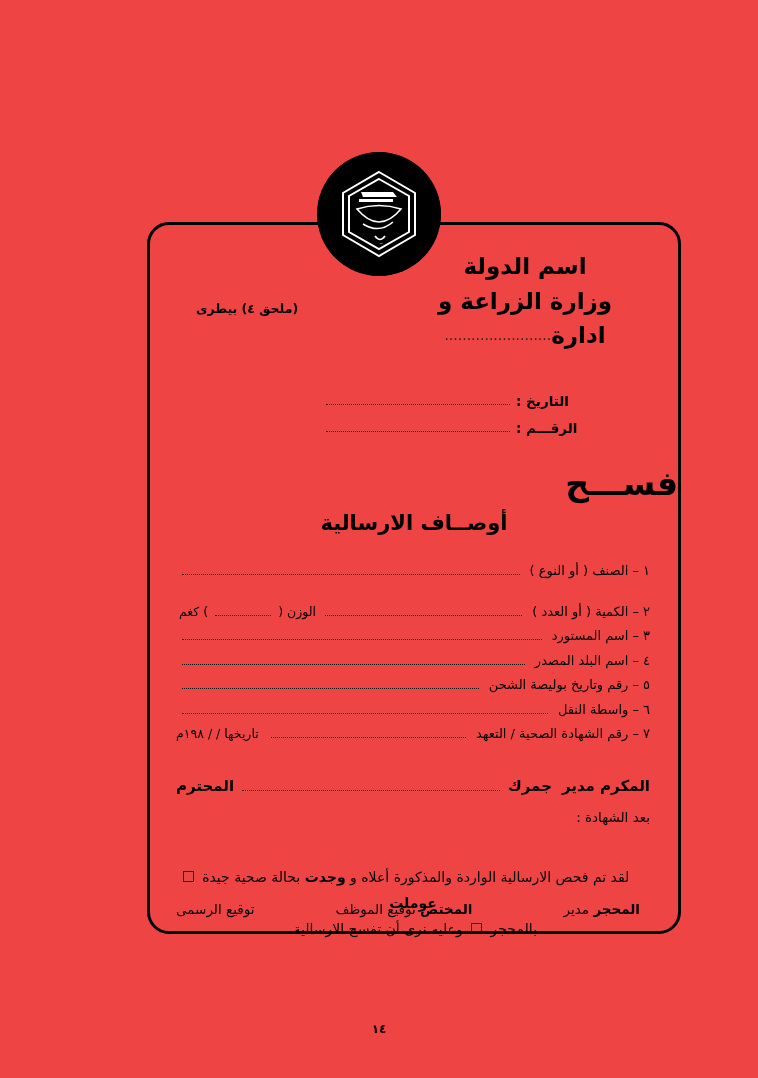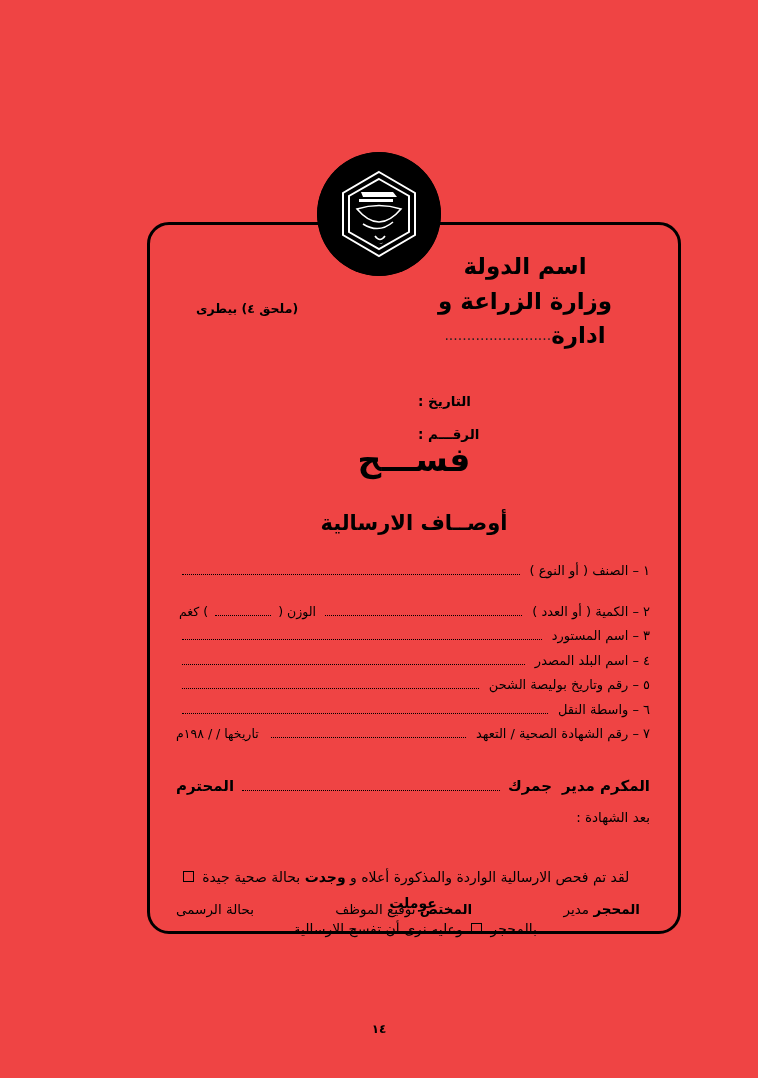--- a/index.html
+++ b/index.html
@@ -95,46 +95,44 @@
   
   .meta {
     position: absolute;
     top: 168px;
     right: 88px;
     width: 270px;
     font-size: 13.5px;
   }
   .meta-row {
     display: flex;
-    align-items: center;
+    align-items: flex-end;
     justify-content: flex-start;
     margin-bottom: 11px;
     white-space: nowrap;
-    flex-direction: column;
   }
   .meta-label {
     font-weight: bold;
     min-width: 74px;
     text-align: left;
     letter-spacing: 1px;
   }
   .dots {
     flex: 1 1 auto;
     border-bottom: 1.5px dotted #000;
     margin: 0 6px 4px 6px;
     height: 1px;
   }
 
   
   .title-main {
     position: absolute;
-    top: 215px;
+    top: 239px;
     right: 0;
     left: 0;
-    text-align: center;
     font-size: 33px;
     font-weight: bold;
     letter-spacing: 2px;
   }
   .title-sub {
     position: absolute;
     top: 286px;
     right: 0;
     left: 0;
     text-align: center;
@@ -385,21 +383,21 @@
 
       <div class="signatures">
         <div class="sig-cell">
           <span class="sig-hand">المحجر</span>
           <span>مدير</span>
         </div>
         <div class="sig-cell">
           <span class="sig-hand">المختص</span>
           <span>توقيع الموظف</span>
         </div>
-        <div class="sig-cell">بحالة الرسمى</div>
+        <div class="sig-cell">توقيع الرسمى</div>
       </div>
 
     </div>
   </div>
 
   <div class="page-number">١٤</div>
 
 </div>
 
 </body></html>

